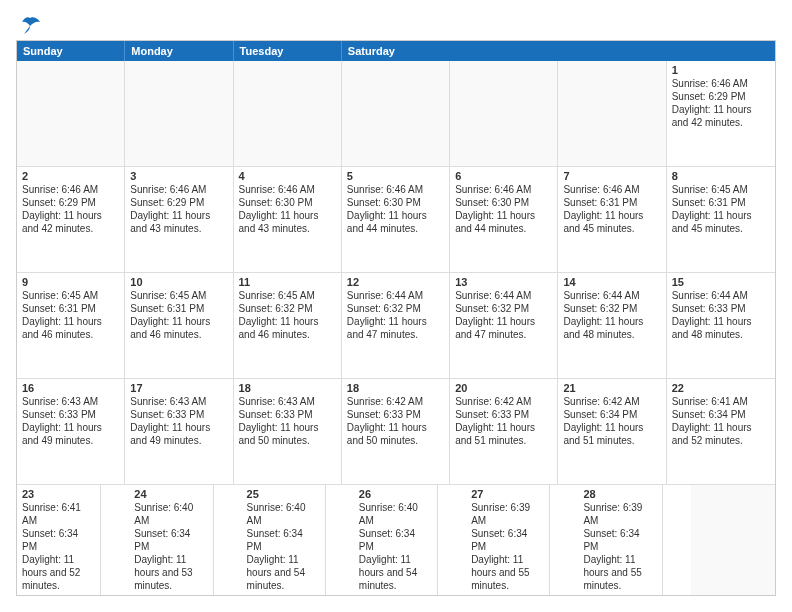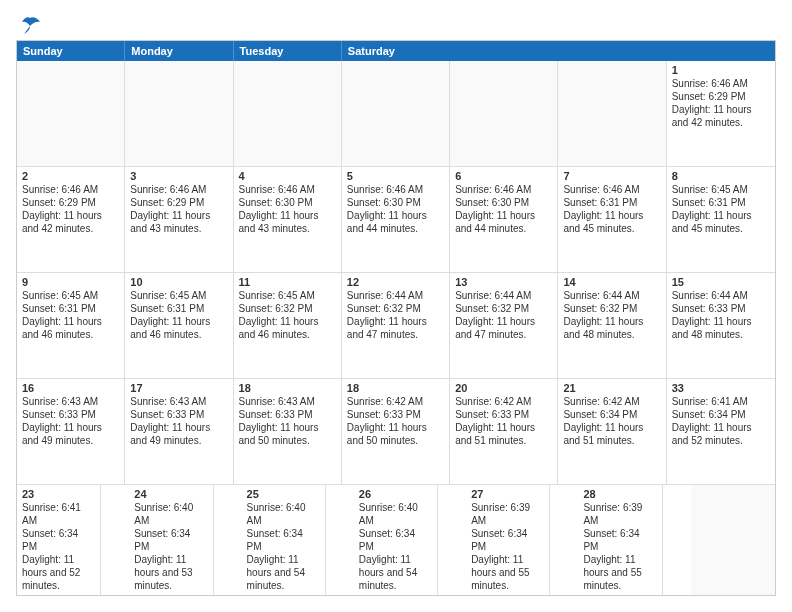--- a/index.html
+++ b/index.html
@@ -258,21 +258,21 @@
 Sunset: 6:33 PM
 Daylight: 11 hours and 51 minutes.</div>
           </div>
           <div class="cal-cell">
             <span class="day-num">21</span>
             <div class="day-info" style="white-space: pre-line;">Sunrise: 6:42 AM
 Sunset: 6:34 PM
 Daylight: 11 hours and 51 minutes.</div>
           </div>
           <div class="cal-cell">
-            <span class="day-num">33</span>
+            <span class="day-num">22</span>
             <div class="day-info" style="white-space: pre-line;">Sunrise: 6:41 AM
 Sunset: 6:34 PM
 Daylight: 11 hours and 52 minutes.</div>
           </div>
         </div>
         <div class="cal-row">
           <div class="cal-cell">
             <span class="day-num">23</span>
             <div class="day-info" style="white-space: pre-line;">Sunrise: 6:41 AM
 Sunset: 6:34 PM

